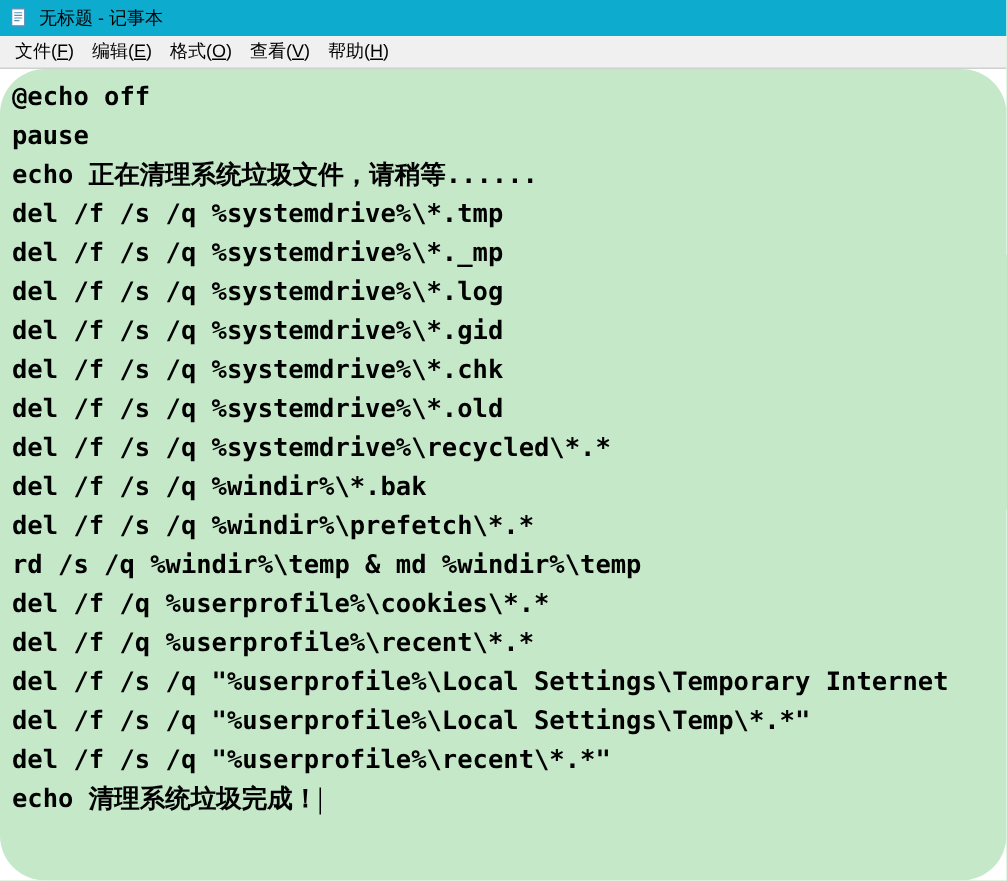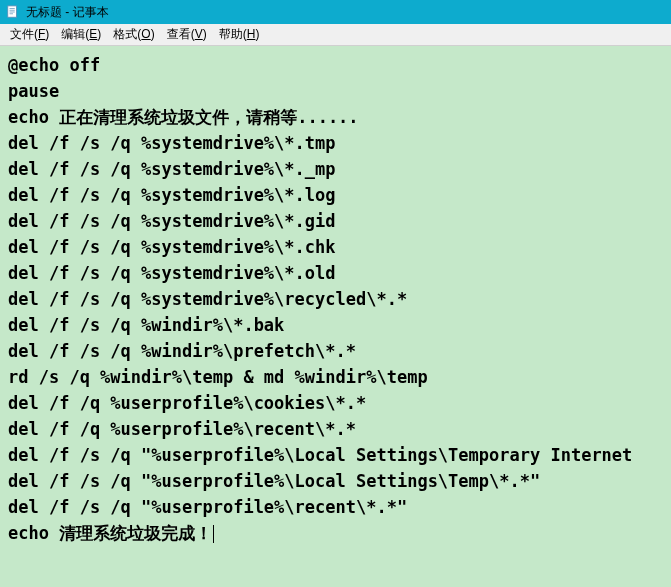--- a/index.html
+++ b/index.html
@@ -55,20 +55,21 @@
       height: calc(587px - 24px - 22px);
       padding: 6px 8px;
       font-family: "Microsoft YaHei", Consolas, monospace;
       font-size: 17px;
       font-weight: bold;
       color: #000;
       line-height: 1.53;
       white-space: pre;
       overflow: hidden;
       position: relative;
+      border-radius: 30px;
     }
     .caret {
       display: inline-block;
       width: 1px;
       height: 18px;
       background: #000;
       vertical-align: text-bottom;
       margin-left: 1px;
     }
   </style>

